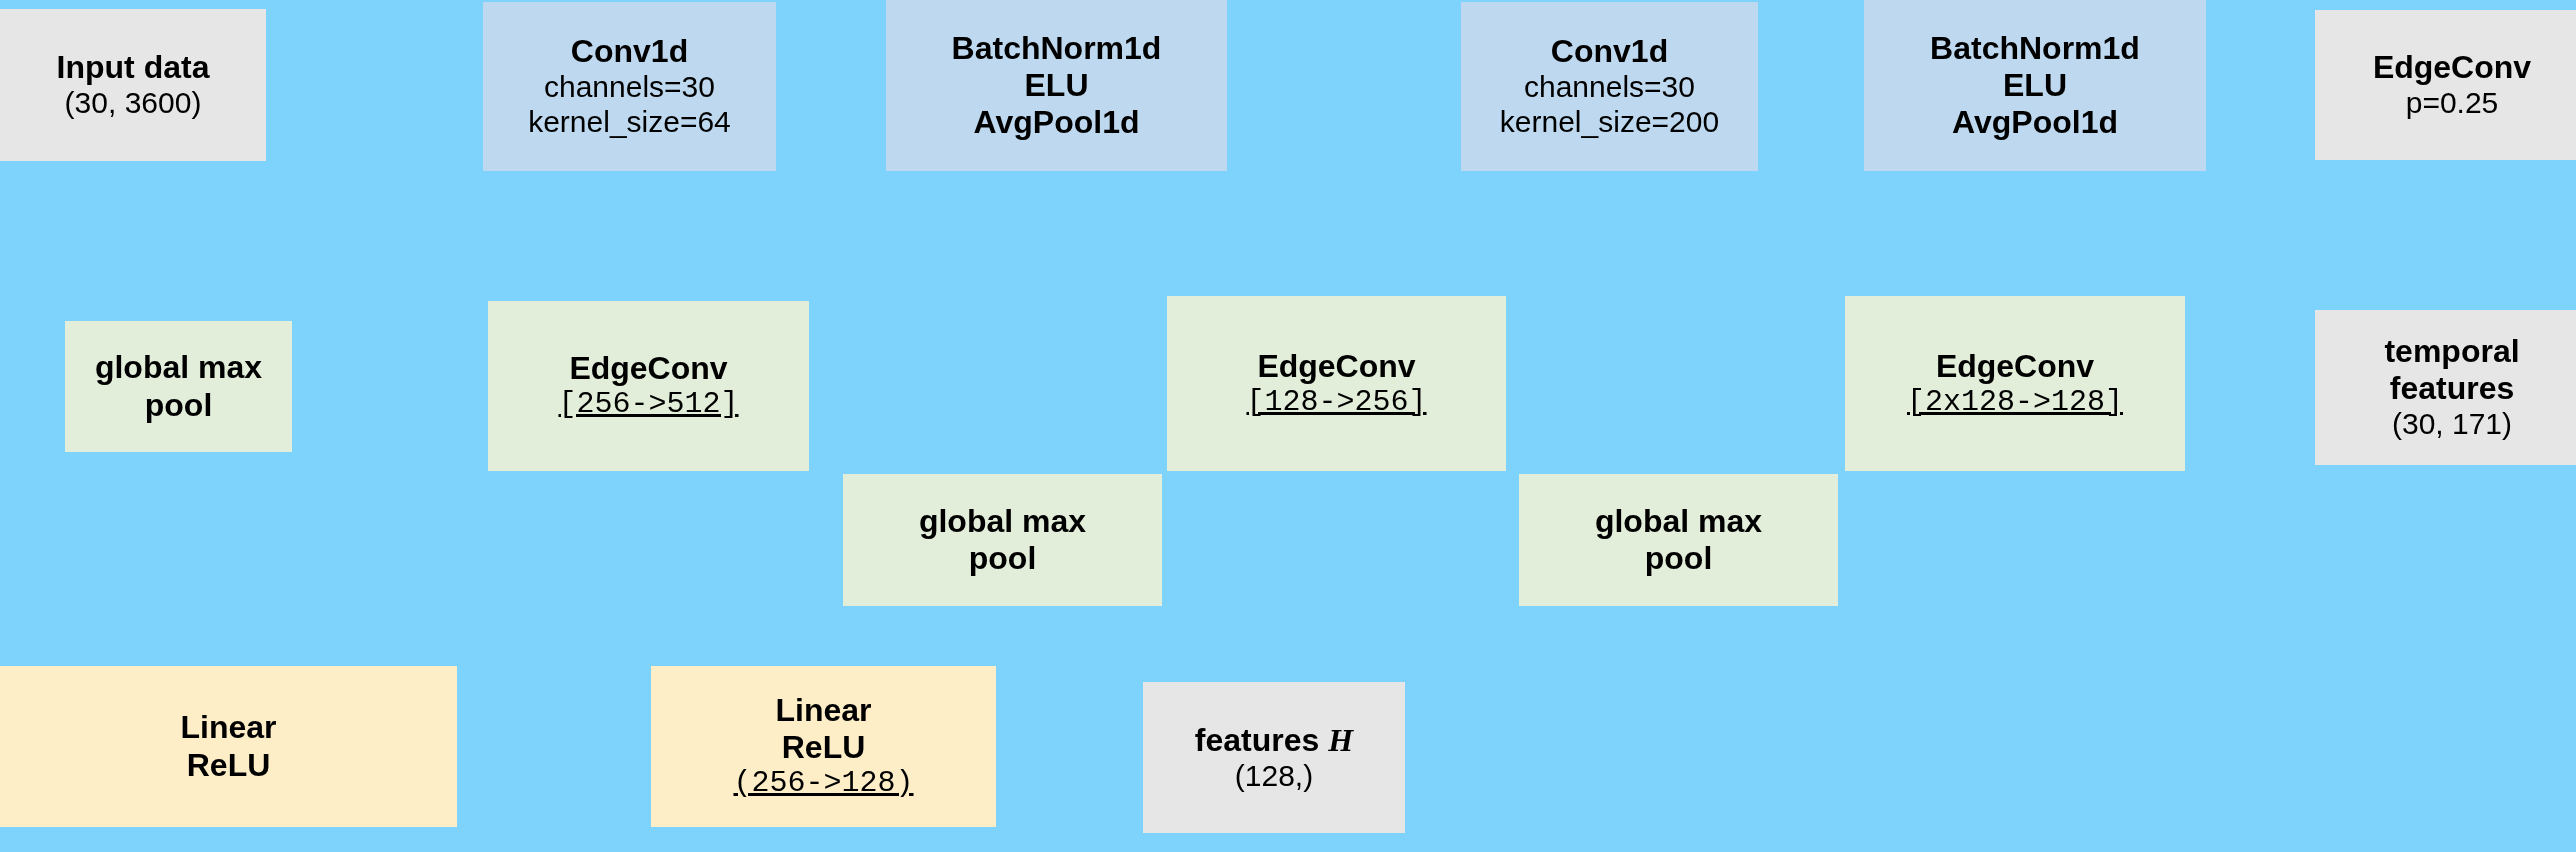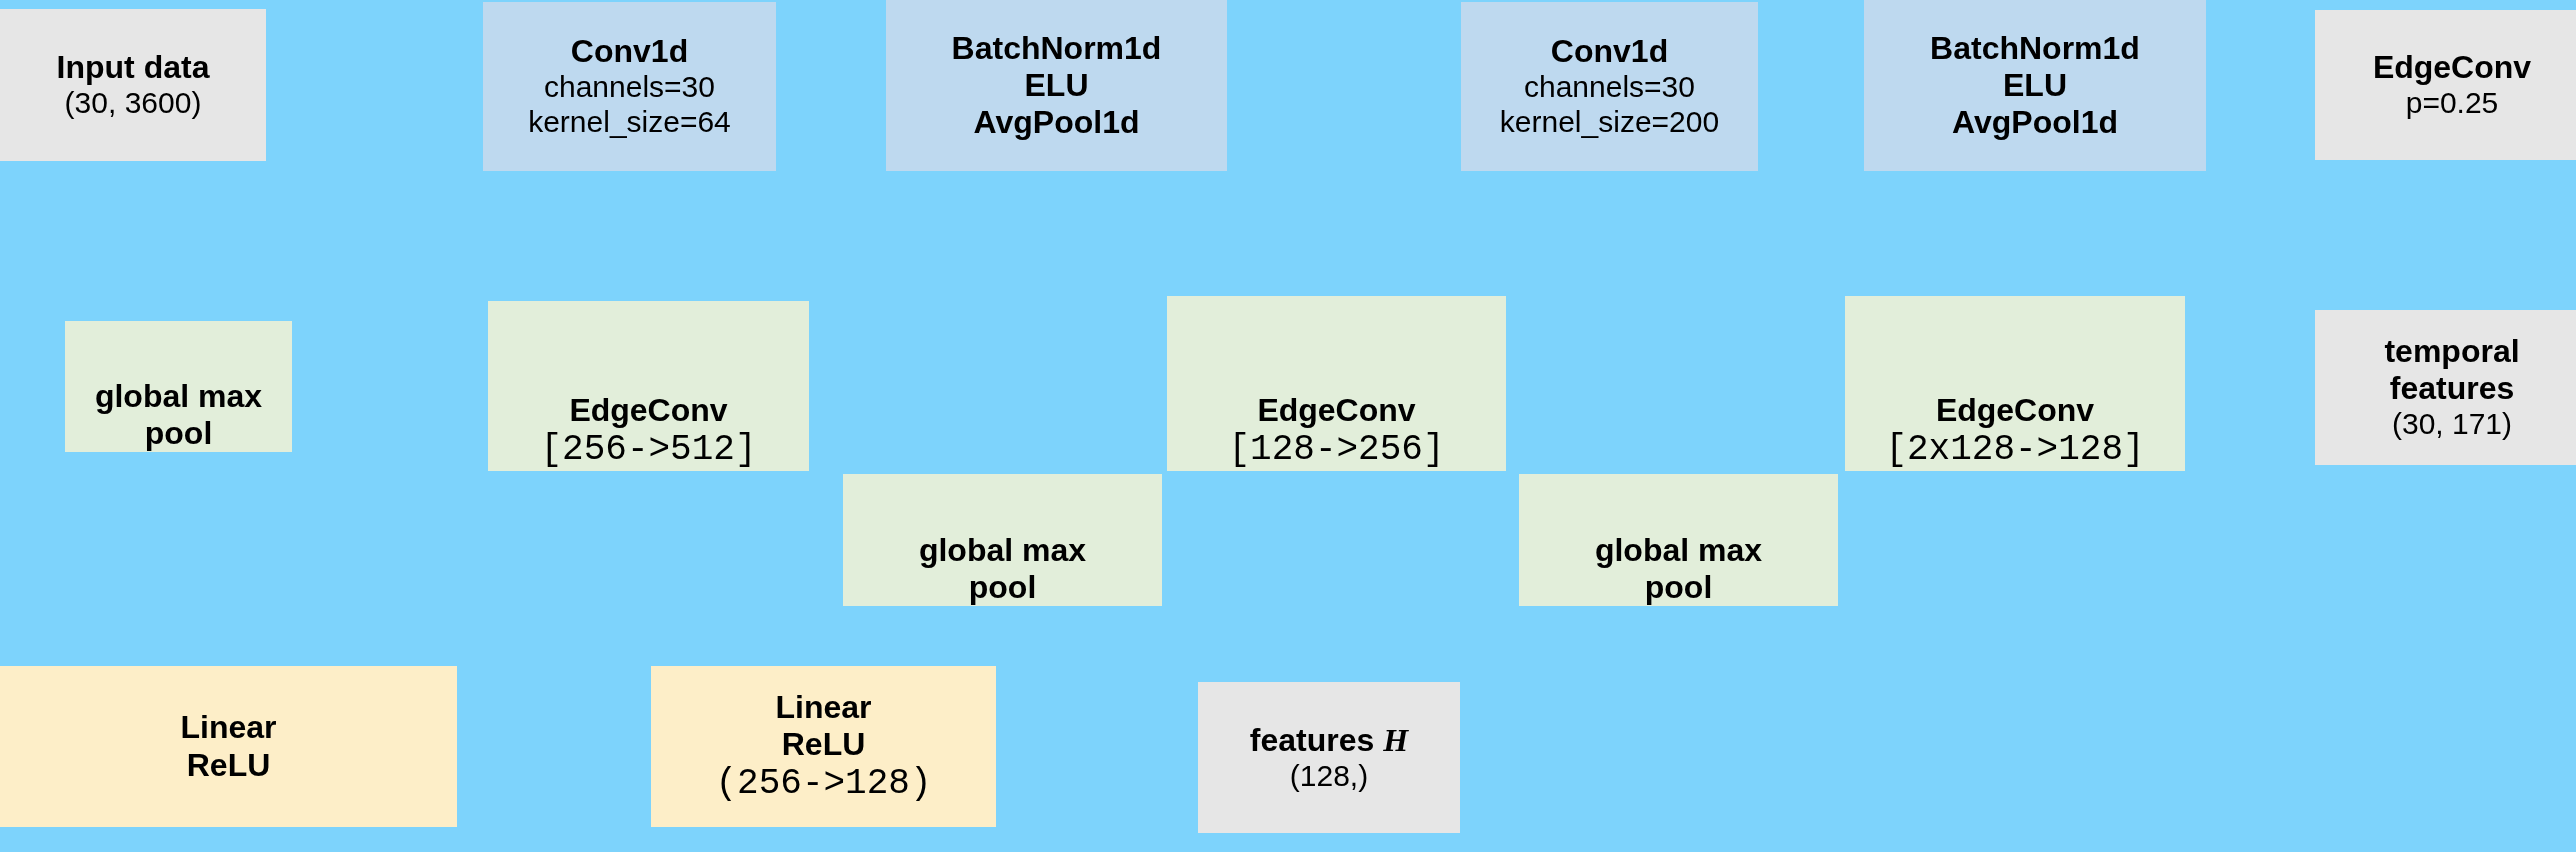--- a/index.html
+++ b/index.html
@@ -36,32 +36,33 @@
   }
   .node .l2, .node .l3 {
     font-weight: normal;
     font-size: 30px;
     font-family: "Liberation Sans", sans-serif;
     white-space: nowrap;
   }
   .node .mono {
     font-family: "Liberation Mono", monospace;
     font-weight: normal;
-    font-size: 36px;
+    font-size: 30px;
     white-space: nowrap;
+    text-decoration: underline;
   }
   .node .italic-h {
     font-family: "Liberation Serif", serif;
     font-style: italic;
     font-weight: bold;
   }
   
   .fill-grey  { background: #e6e6e6; }
   .fill-blue  { background: #bed9ef; }
-  .fill-green { background: #e2eeda; justify-content: flex-end; }
+  .fill-green { background: #e2eeda; }
   .fill-cream { background: #fdeec8; align-items: center; }
 </style>
 </head>
 <body>
 
 <div id="canvas">
 
   <div class="node fill-grey" style="left:0px; top:9px; width:266px; height:152px;">
     <div class="l1">Input data</div>
     <div class="l2">(30, 3600)</div>
@@ -136,21 +137,21 @@
     <div class="l1">Linear</div>
     <div class="l1">ReLU</div>
   </div>
 
   <div class="node fill-cream" style="left:651px; top:666px; width:345px; height:161px;">
     <div class="l1">Linear</div>
     <div class="l1">ReLU</div>
     <div class="mono">(256-&gt;128)</div>
   </div>
 
-  <div class="node fill-grey" style="left:1198px; top:682px; width:262px; height:151px;">
+  <div class="node fill-grey" style="left:1143px; top:682px; width:262px; height:151px;">
     <div class="l1">
       <span>features </span><span class="italic-h">H</span>
     </div>
     <div class="l2">(128,)</div>
   </div>
 
 </div>
 
 
 </body></html>

